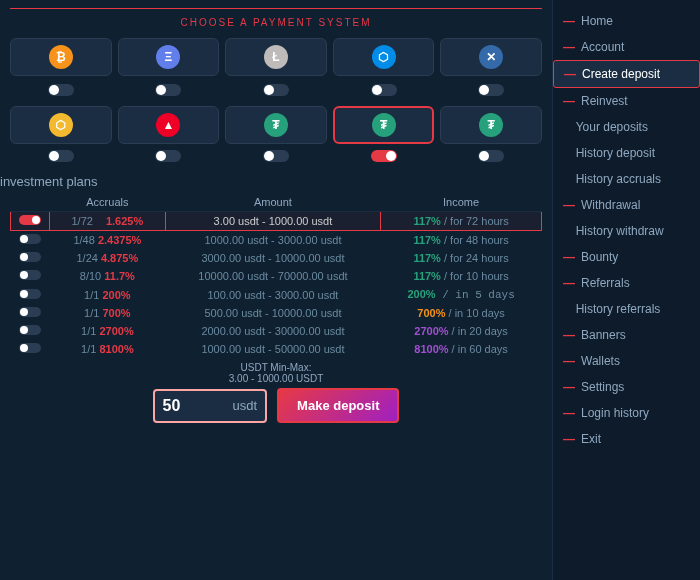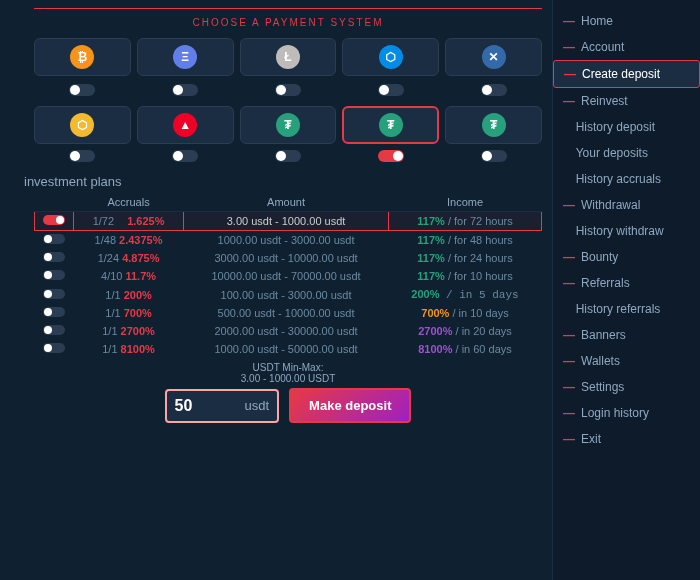--- a/index.html
+++ b/index.html
@@ -49,21 +49,20 @@
       color: #fff;
     }
 
     
     .main {
       flex: 1;
       background: #0f2030;
       display: flex;
       flex-direction: column;
       overflow: hidden;
-      padding-left: 24px;
     }
 
     
     .payment-header {
       text-align: center;
       color: #e63946;
       font-size: 10px;
       letter-spacing: 2px;
       padding: 8px 0 4px;
       border-top: 1px solid #e63946;
@@ -361,21 +360,21 @@
           <td><span style="color: rgb(38, 161, 123); font-weight: bold;">117%</span><span style="color: rgb(106, 138, 160);"> / for 48 hours</span></td>
         </tr>
         <tr>
           <td class="toggle-cell"><span class="small-toggle off"></span></td>
           <td><span style="color: rgb(106, 138, 160);">1/24 </span><span style="color: rgb(230, 57, 70); font-weight: bold;">4.875%</span></td>
           <td>3000.00 usdt - 10000.00 usdt</td>
           <td><span style="color: rgb(38, 161, 123); font-weight: bold;">117%</span><span style="color: rgb(106, 138, 160);"> / for 24 hours</span></td>
         </tr>
         <tr>
           <td class="toggle-cell"><span class="small-toggle off"></span></td>
-          <td><span style="color: rgb(106, 138, 160);">4/10 </span><span style="color: rgb(230, 57, 70); font-weight: bold;">11.7%</span></td>
+          <td><span style="color: rgb(106, 138, 160);">8/10 </span><span style="color: rgb(230, 57, 70); font-weight: bold;">11.7%</span></td>
           <td>10000.00 usdt - 70000.00 usdt</td>
           <td><span style="color: rgb(38, 161, 123); font-weight: bold;">117%</span><span style="color: rgb(106, 138, 160);"> / for 10 hours</span></td>
         </tr>
         <tr>
           <td class="toggle-cell"><span class="small-toggle off"></span></td>
           <td><span style="color: rgb(106, 138, 160);">1/1 </span><span style="color: rgb(230, 57, 70); font-weight: bold;">200%</span></td>
           <td>100.00 usdt - 3000.00 usdt</td>
           <td><span style="color: rgb(38, 161, 123); font-weight: bold;">200%</span><span style="color: rgb(106, 138, 160); font-family: Liberation Mono, monospace;"> / in 5 days</span></td>
         </tr>
         <tr>
@@ -426,25 +425,25 @@
     <div class="sidebar-item highlighted active">
       <span class="dash">—</span>
       <span>Create deposit</span>
     </div>
     <div class="sidebar-item">
       <span class="dash">—</span>
       <span>Reinvest</span>
     </div>
     <div class="sidebar-item">
       <span class="dash">&nbsp;&nbsp;</span>
+      <span>Your deposits</span>
+    </div>
+    <div class="sidebar-item">
+      <span class="dash">&nbsp;&nbsp;</span>
       <span>History deposit</span>
-    </div>
-    <div class="sidebar-item">
-      <span class="dash">&nbsp;&nbsp;</span>
-      <span>Your deposits</span>
     </div>
     <div class="sidebar-item">
       <span class="dash">&nbsp;&nbsp;</span>
       <span>History accruals</span>
     </div>
     <div class="sidebar-item">
       <span class="dash">—</span>
       <span>Withdrawal</span>
     </div>
     <div class="sidebar-item">

